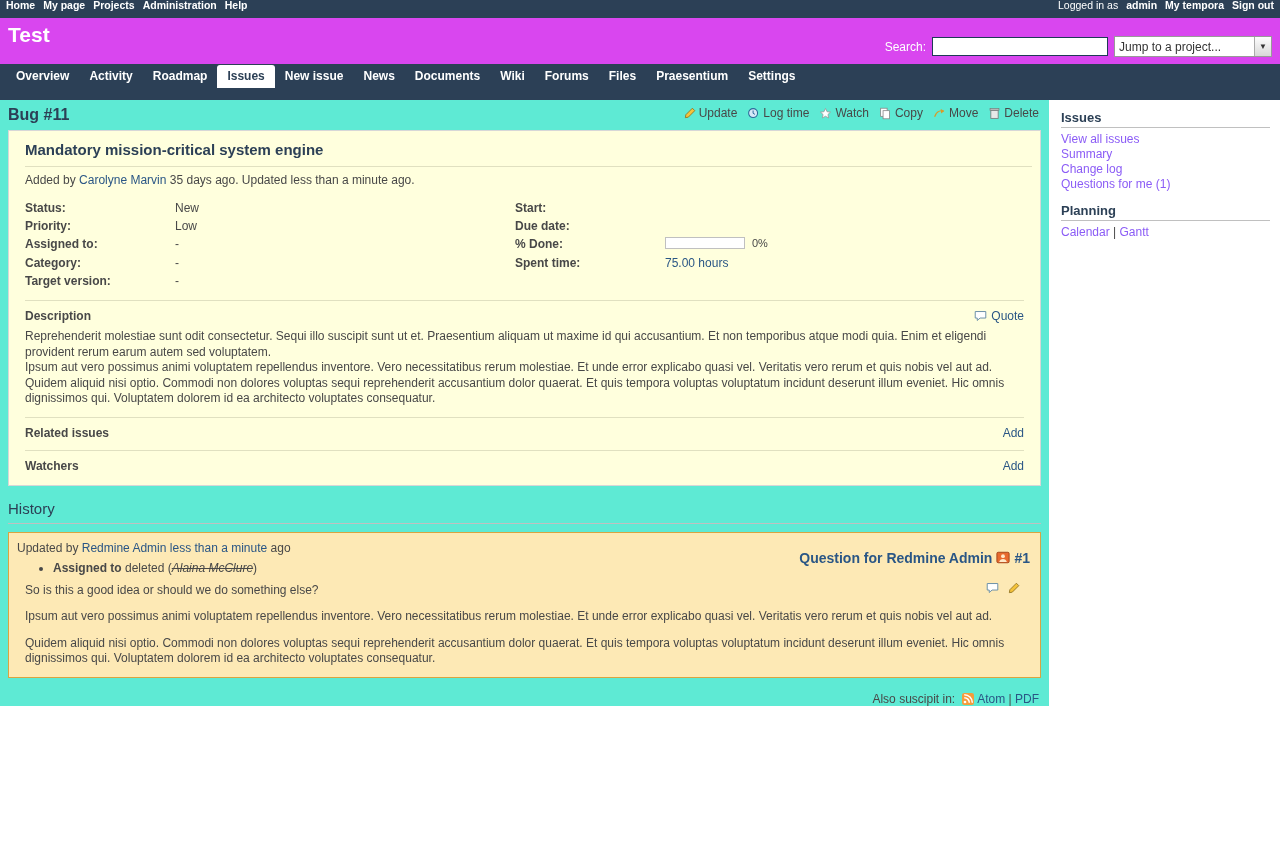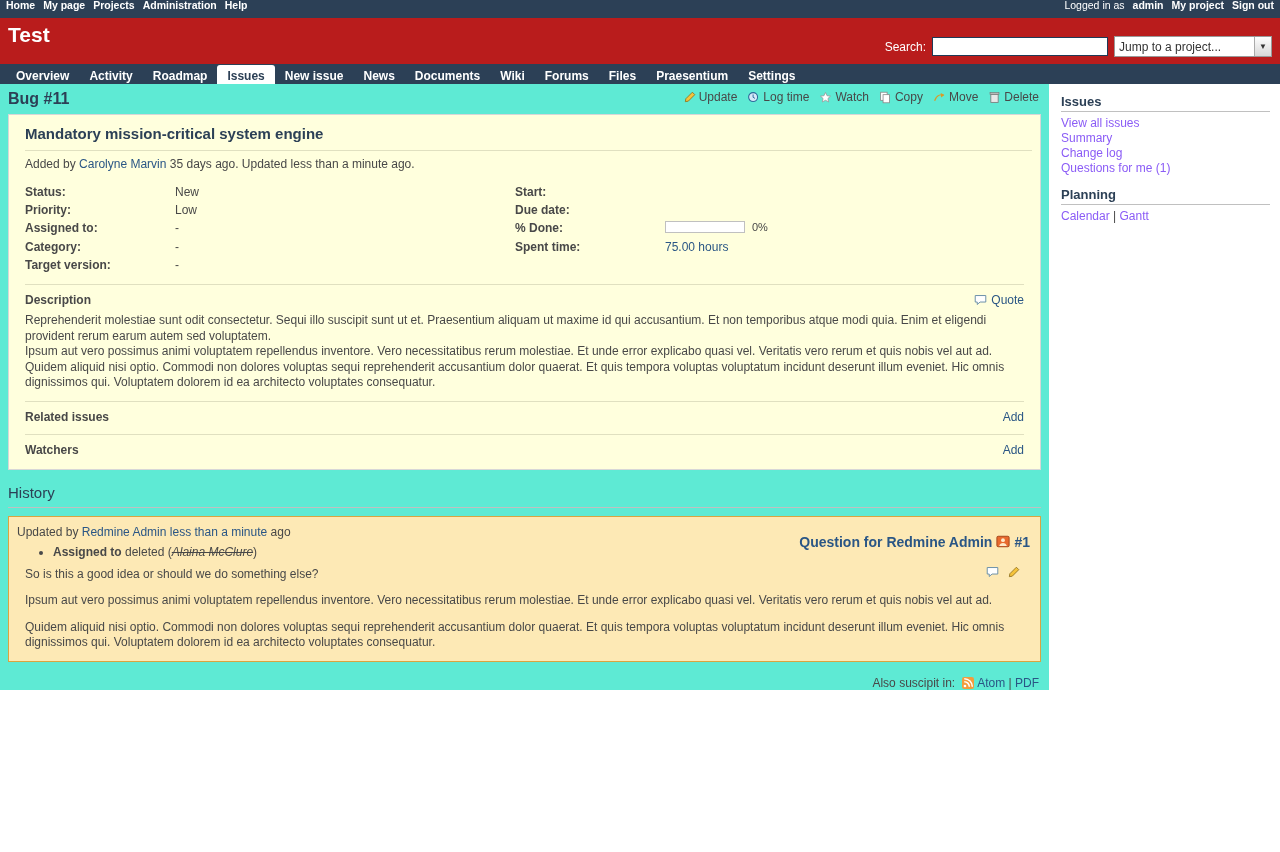--- a/index.html
+++ b/index.html
@@ -28,21 +28,21 @@
     text-decoration: none;
     font-weight: bold;
     margin-right: 8px;
     font-size: 10.5px;
   }
   #top-menu .right a { margin-right: 0; margin-left: 8px; }
   #top-menu span.plain { color: #fff; font-size: 10.5px; }
 
   
   #header {
-    background: #b91c1c;
+    background: #d946ef;
     height: 46px;
     position: relative;
     color: #fff;
   }
   #header h1 {
     margin: 0;
     padding: 5px 0 0 8px;
     font-size: 21px;
     font-weight: bold;
     color: #fff;
@@ -84,21 +84,21 @@
     width: 17px; height: 19px;
     background: linear-gradient(#fdfdfd,#d8d8d8);
     border-left: 1px solid #aaa;
     display: flex; align-items: center; justify-content: center;
     font-size: 8px; color: #333;
   }
 
   
   #main-menu {
     background: #2c4056;
-    height: 20px;
+    height: 36px;
     padding-left: 6px;
     position: relative;
   }
   #main-menu ul { margin: 0; padding: 0; list-style: none; display: flex; align-items: flex-end; height: 24px; }
   #main-menu li { margin: 0; }
   #main-menu a {
     display: block;
     color: #fff;
     text-decoration: none;
     font-weight: bold;
@@ -321,21 +321,21 @@
   svg { display: block; }
 </style>
 </head>
 <body>
 
 <div id="top-menu">
   <div class="left">
     <a href="#">Home</a><a href="#">My page</a><a href="#">Projects</a><a href="#">Administration</a><a href="#">Help</a>
   </div>
   <div class="right">
-    <span class="plain">Logged in as</span><a href="#">admin</a><a href="#">My project</a><a href="#">Sign out</a>
+    <span class="plain">Logged in as</span><a href="#">admin</a><a href="#">My tempora</a><a href="#">Sign out</a>
   </div>
 </div>
 
 <div id="header">
   <h1>Test</h1>
   <div id="quick-search">
     <label>Search:</label>
     <input class="search" type="text" value="" style="">
     <div class="jump-box">
       <span class="jb-label">Jump to a project...</span>

